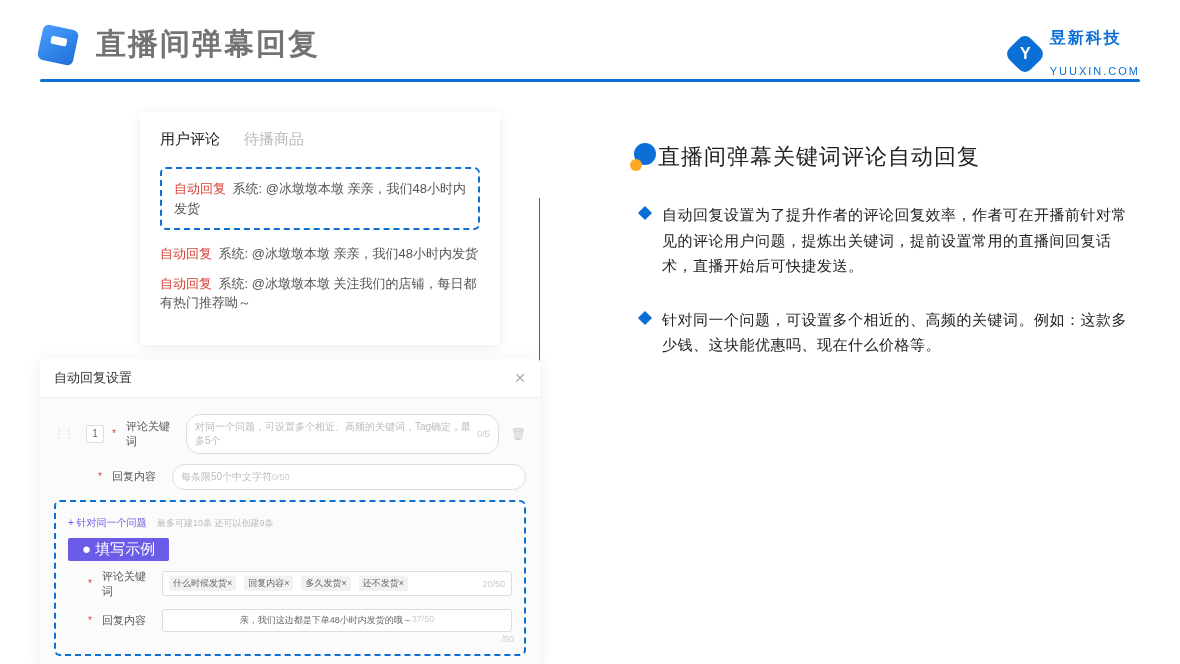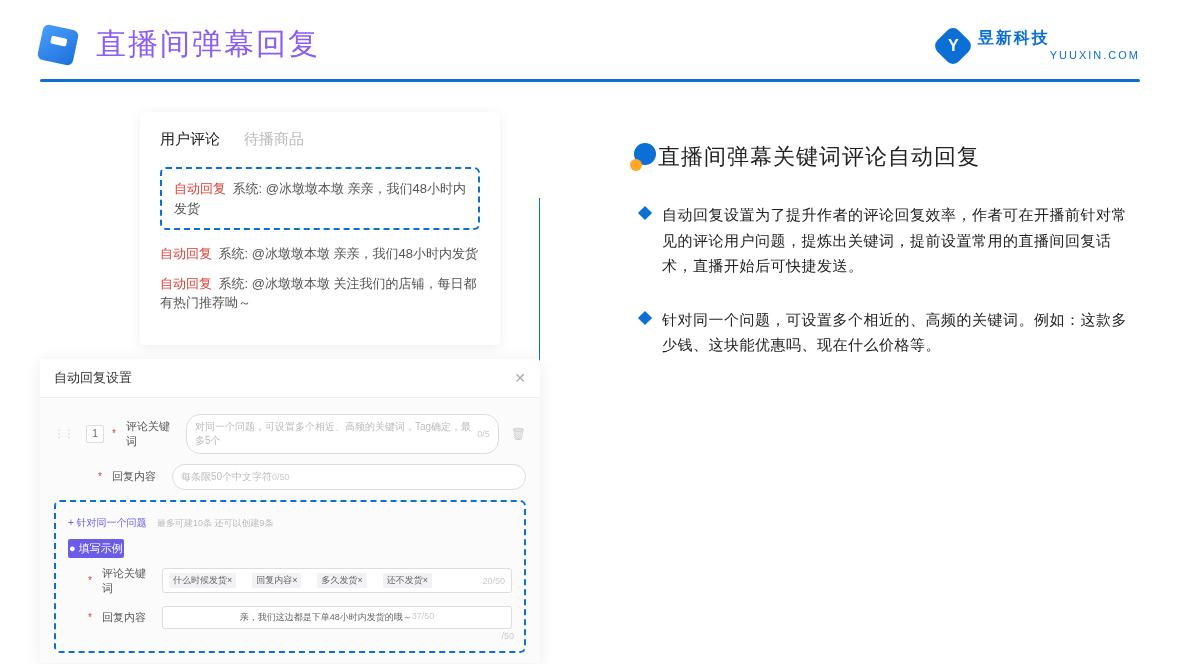--- a/index.html
+++ b/index.html
@@ -1,24 +1,24 @@
 <!DOCTYPE html>
 <html><head>
 <meta charset="utf-8">
 <style>
 *{margin:0;padding:0;box-sizing:border-box;font-family:-apple-system,BlinkMacSystemFont,"PingFang SC","Microsoft YaHei",sans-serif}
 body{width:1180px;height:664px;background:#fff;position:relative;overflow:hidden}
 .header{display:flex;align-items:center;padding:24px 40px 0}
 .header-icon{width:36px;height:36px;background:linear-gradient(135deg,#4a9eff,#1e6fd8);border-radius:6px;transform:rotate(12deg);margin-right:20px;position:relative}
 .header-icon::after{content:"";position:absolute;top:10px;left:10px;width:16px;height:8px;background:#fff;border-radius:2px}
-.page-title{font-size:30px;font-weight:400;color:#8b5cf6;letter-spacing:2px}
+.page-title{font-size:30px;font-weight:700;color:#737373;letter-spacing:2px}
 .brand{position:absolute;right:40px;top:30px;display:flex;align-items:center;gap:10px}
 .brand-icon{width:30px;height:30px;background:#0b6fd6;border-radius:8px;transform:rotate(45deg);display:flex;align-items:center;justify-content:center}
 .brand-icon span{transform:rotate(-45deg);color:#fff;font-weight:700;font-size:16px}
-.brand-text{display:flex;flex-direction:row;line-height:1}
+.brand-text{display:flex;flex-direction:column;line-height:1}
 .brand-name{color:#0b6fd6;font-size:16px;font-weight:700;letter-spacing:2px}
 .brand-sub{color:#0b6fd6;font-size:11px;letter-spacing:2px;margin-top:20px}
 .hr{height:3px;background:#0b6fd6;margin:14px 40px 0;border-radius:2px}
 .content{display:flex;padding:30px 40px}
 .left{width:560px;position:relative}
 .right{flex:1;padding-left:30px;padding-top:30px}
 .comment-card{background:#fff;box-shadow:0 2px 12px rgba(0,0,0,.08);border-radius:4px;width:360px;margin-left:100px;padding:18px 20px 22px}
 .tabs{display:flex;gap:24px;font-size:15px;margin-bottom:18px}
 .tab-active{color:#222;font-weight:400}
 .tab-inactive{color:#bbb}
@@ -36,22 +36,22 @@
 .form-row{display:flex;align-items:center;gap:8px;margin-bottom:10px}
 .row-num{width:18px;height:18px;border:1px solid #ddd;border-radius:2px;font-size:10px;display:flex;align-items:center;justify-content:center;color:#666;background:#fff}
 .req{color:#d8443a;font-size:10px;margin-right:2px}
 .field-label{font-size:11px;color:#555;width:52px}
 .field-input{flex:1;border:1px solid #ddd;border-radius:14px;background:#fff;padding:5px 8px;font-size:10px;color:#bbb;display:flex;align-items:center}
 .counter{color:#ccc;font-size:9px}
 .trash{color:#ccc;font-size:12px;margin-left:4px}
 .dashed-box{border:2px dashed #0b6fd6;border-radius:6px;padding:10px 12px 12px;margin-top:6px}
 .add-link{color:#6b5ce7;font-size:10px;margin-bottom:8px;display:inline-block}
 .hint{color:#bbb;font-size:9px;margin-left:6px}
-.example-badge{background:#6b5ce7;color:#fff;font-size:11px;padding:2px 1px;border-radius:2px;display:inline-block;margin-bottom:8px}
-.tag-input{flex:1;border:1px solid #ddd;border-radius:3px;background:#fff;padding:4px 6px;display:flex;gap:16px;align-items:center;flex-wrap:wrap;min-height:22px}
+.example-badge{background:#6b5ce7;color:#fff;font-size:15px;padding:2px 14px;border-radius:2px;display:inline-block;margin-bottom:8px}
+.tag-input{flex:1;border:1px solid #ddd;border-radius:3px;background:#fff;padding:4px 6px;display:flex;gap:8px;align-items:center;flex-wrap:wrap;min-height:22px}
 .tag{background:#f2f2f5;font-size:9px;color:#666;padding:1px 4px;border-radius:2px}
 .reply-text{flex:1;border:1px solid #ddd;border-radius:3px;background:#fff;padding:4px 6px;font-size:9px;color:#666;display:flex;justify-content:center}
 .sub-counter{position:absolute;right:26px;bottom:22px;font-size:9px;color:#ccc}
 .section-head{display:flex;align-items:center;margin-bottom:30px}
 .bubble-icon{width:28px;height:28px;position:relative}
 .bubble-icon .b1{width:22px;height:22px;background:#0b6fd6;border-radius:50%;position:absolute;top:0;left:4px}
 .bubble-icon .b2{width:12px;height:12px;background:#ffa726;border-radius:50%;position:absolute;bottom:0;left:0}
 .section-title{font-size:22px;color:#222;letter-spacing:1px}
 .bullet-list{padding-left:10px}
 .bullet-item{display:flex;gap:12px;margin-bottom:28px}

